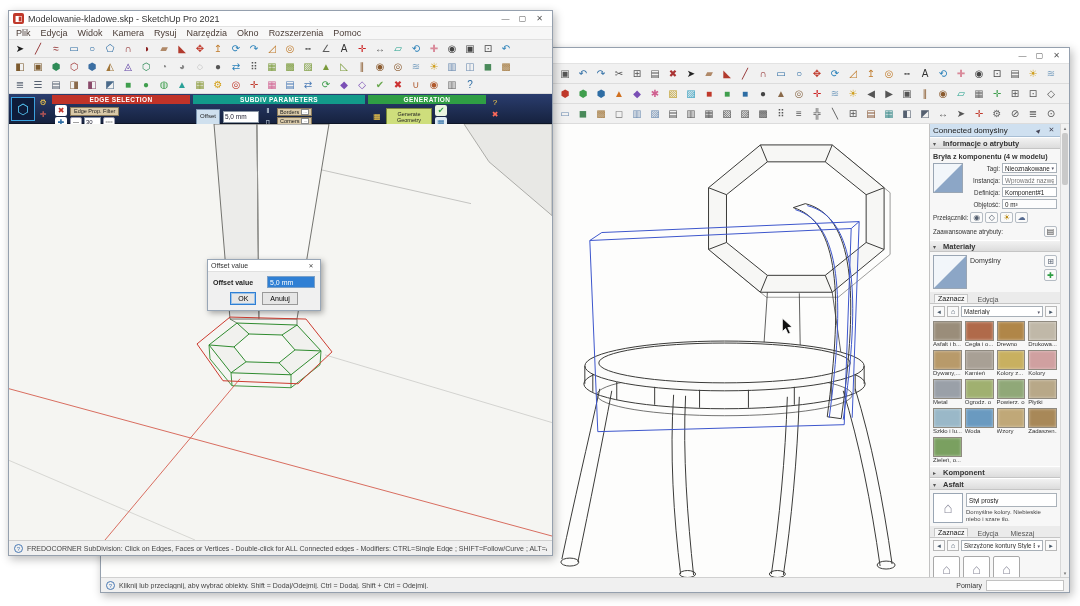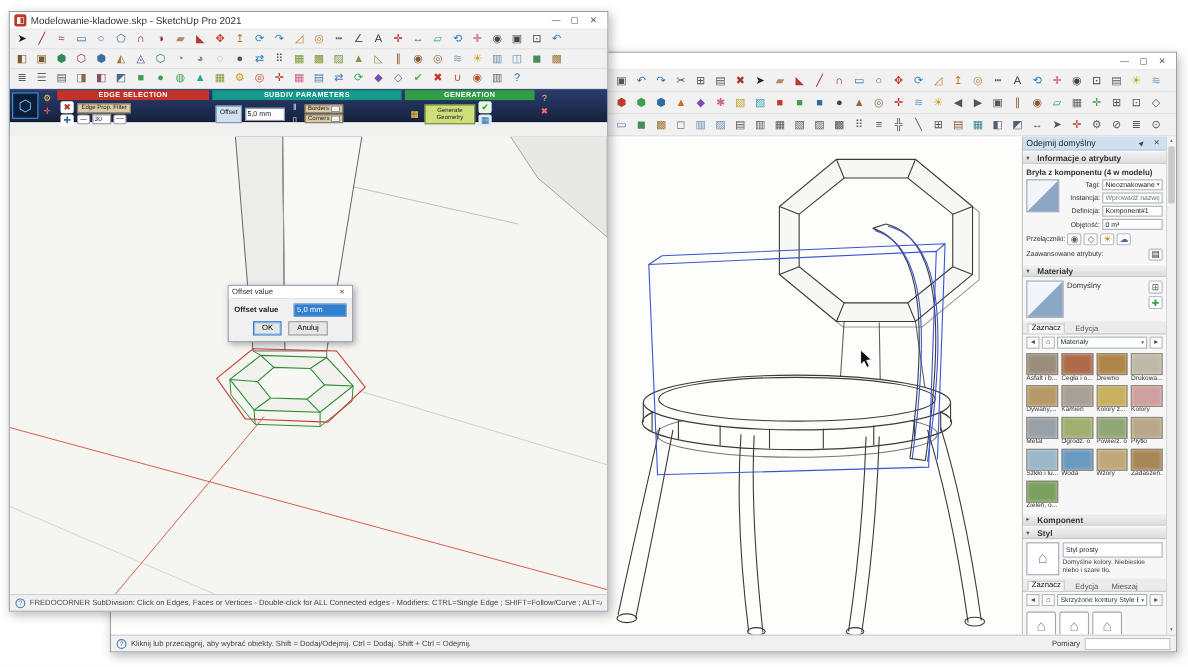--- a/index.html
+++ b/index.html
@@ -254,21 +254,21 @@
         </g>
         <g>
           <path d="M683,195 l0,13.5 l3.2,-3 l2.5,5.4 l2.3,-1.1 l-2.5,-5.3 l4.3,-0.5 Z" fill="#111" stroke="#fff" stroke-width="0.8"></path>
         </g>
       </svg>
     </div>
 
     <div class="tray">
       <div class="tray-inner">
         <div class="tray-title">
-          <span class="tt">Odejmij domyślny</span>
+          <span class="tt">Connected domyślny</span>
           <span class="tico pin">►</span>
           <span class="tico">✕</span>
         </div>
 
         <div class="phead">
           <span class="parr">▾</span>
           <span>Informacje o atrybuty</span>
         </div>
         <div class="pbody">
           <div class="ehead">Bryła z komponentu (4 w modelu)</div>
@@ -409,21 +409,21 @@
             </div>
         </div>
 
         <div class="phead">
           <span class="parr">▸</span>
           <span>Komponent</span>
         </div>
 
         <div class="phead">
           <span class="parr">▾</span>
-          <span>Styl</span>
+          <span>Asfalt</span>
         </div>
         <div class="pbody">
           <div class="srow">
             <div class="sthumbbox">⌂</div>
             <div class="scol">
               <input class="fct" value="Styl prosty" style="">
               <div class="sdesc">Domyślne kolory. Niebieskie niebo i szare tło.</div>
             </div>
           </div>
           <div class="tabs">
@@ -466,20 +466,31 @@
     <div class="titlebar">
       <span class="applogo">◧</span>
       <span class="title-text">Modelowanie-kladowe.skp - SketchUp Pro 2021</span>
       <span class="tb-spacer"></span>
       <div class="winbtns">
         <span class="wb">—</span>
         <span class="wb">▢</span>
         <span class="wb">✕</span>
       </div>
     </div>
+    <div class="menubar">
+        <span class="menu-item">Plik</span>
+        <span class="menu-item">Edycja</span>
+        <span class="menu-item">Widok</span>
+        <span class="menu-item">Kamera</span>
+        <span class="menu-item">Rysuj</span>
+        <span class="menu-item">Narzędzia</span>
+        <span class="menu-item">Okno</span>
+        <span class="menu-item">Rozszerzenia</span>
+        <span class="menu-item">Pomoc</span>
+      </div>
     <div class="toolbar">
         <span class="ic" style="color: rgb(27, 27, 27);">➤</span>
         <span class="ic" style="color: rgb(138, 31, 31);">╱</span>
         <span class="ic" style="color: rgb(138, 31, 31);">≈</span>
         <span class="ic" style="color: rgb(46, 109, 164);">▭</span>
         <span class="ic" style="color: rgb(46, 109, 164);">○</span>
         <span class="ic" style="color: rgb(46, 109, 164);">⬠</span>
         <span class="ic" style="color: rgb(138, 31, 31);">∩</span>
         <span class="ic" style="color: rgb(138, 31, 31);">◑</span>
         <span class="ic" style="color: rgb(176, 137, 104);">▰</span>

